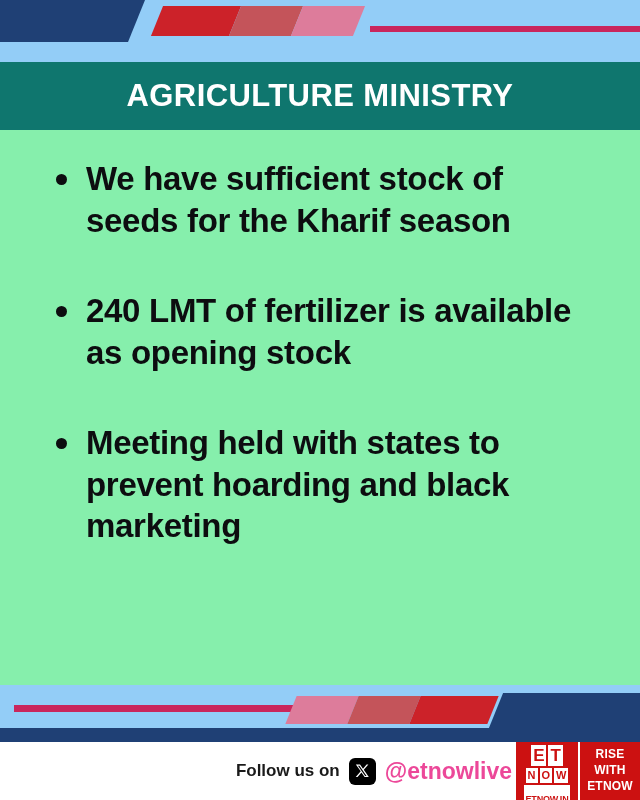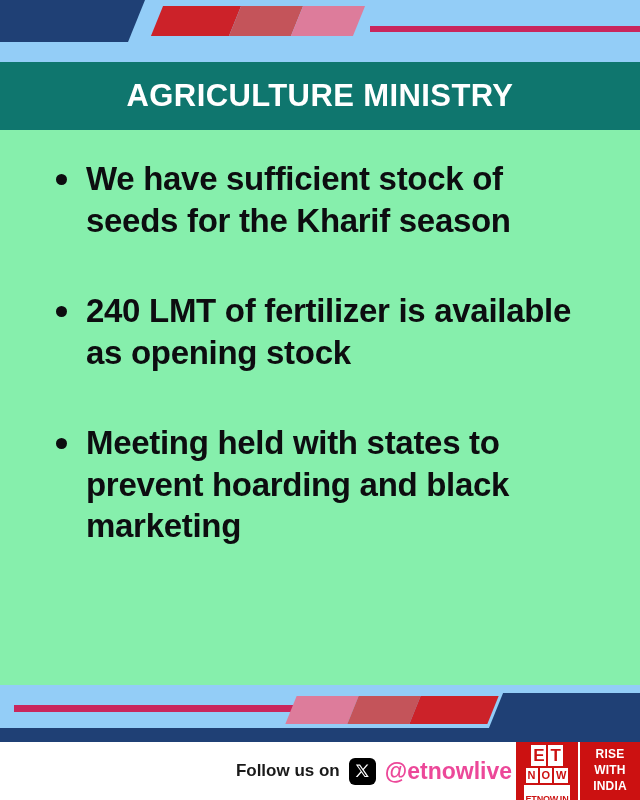--- a/index.html
+++ b/index.html
@@ -320,18 +320,18 @@
         <span class="now-box">N</span>
         <span class="now-box">O</span>
         <span class="now-box">W</span>
       </div>
       <div class="etnow-url">ETNOW.IN</div>
     </div>
 
     <div class="rise-block">
       <span class="rise-line">RISE</span>
       <span class="rise-line">WITH</span>
-      <span class="rise-line">INDIA</span>
+      <span class="rise-line">ETNOW</span>
     </div>
 
   </div>
 
 </div>
 
 </body></html>

